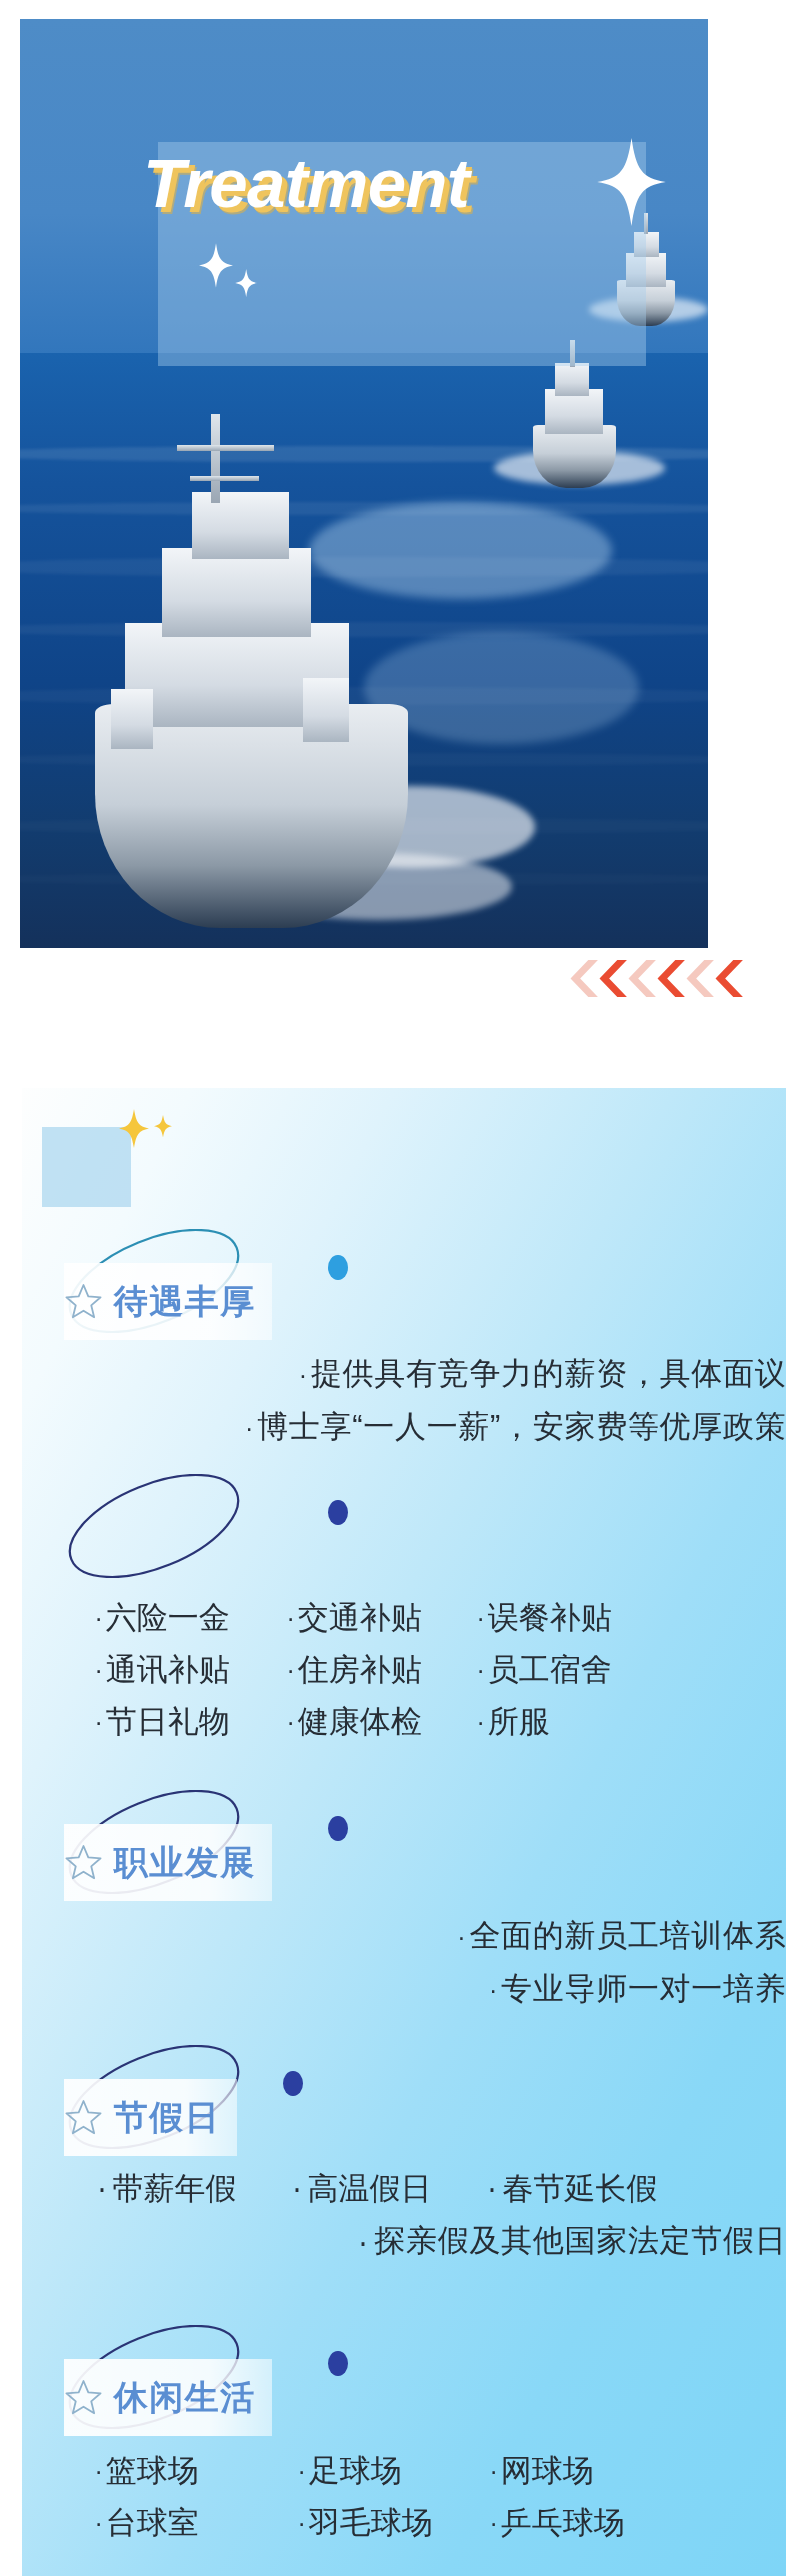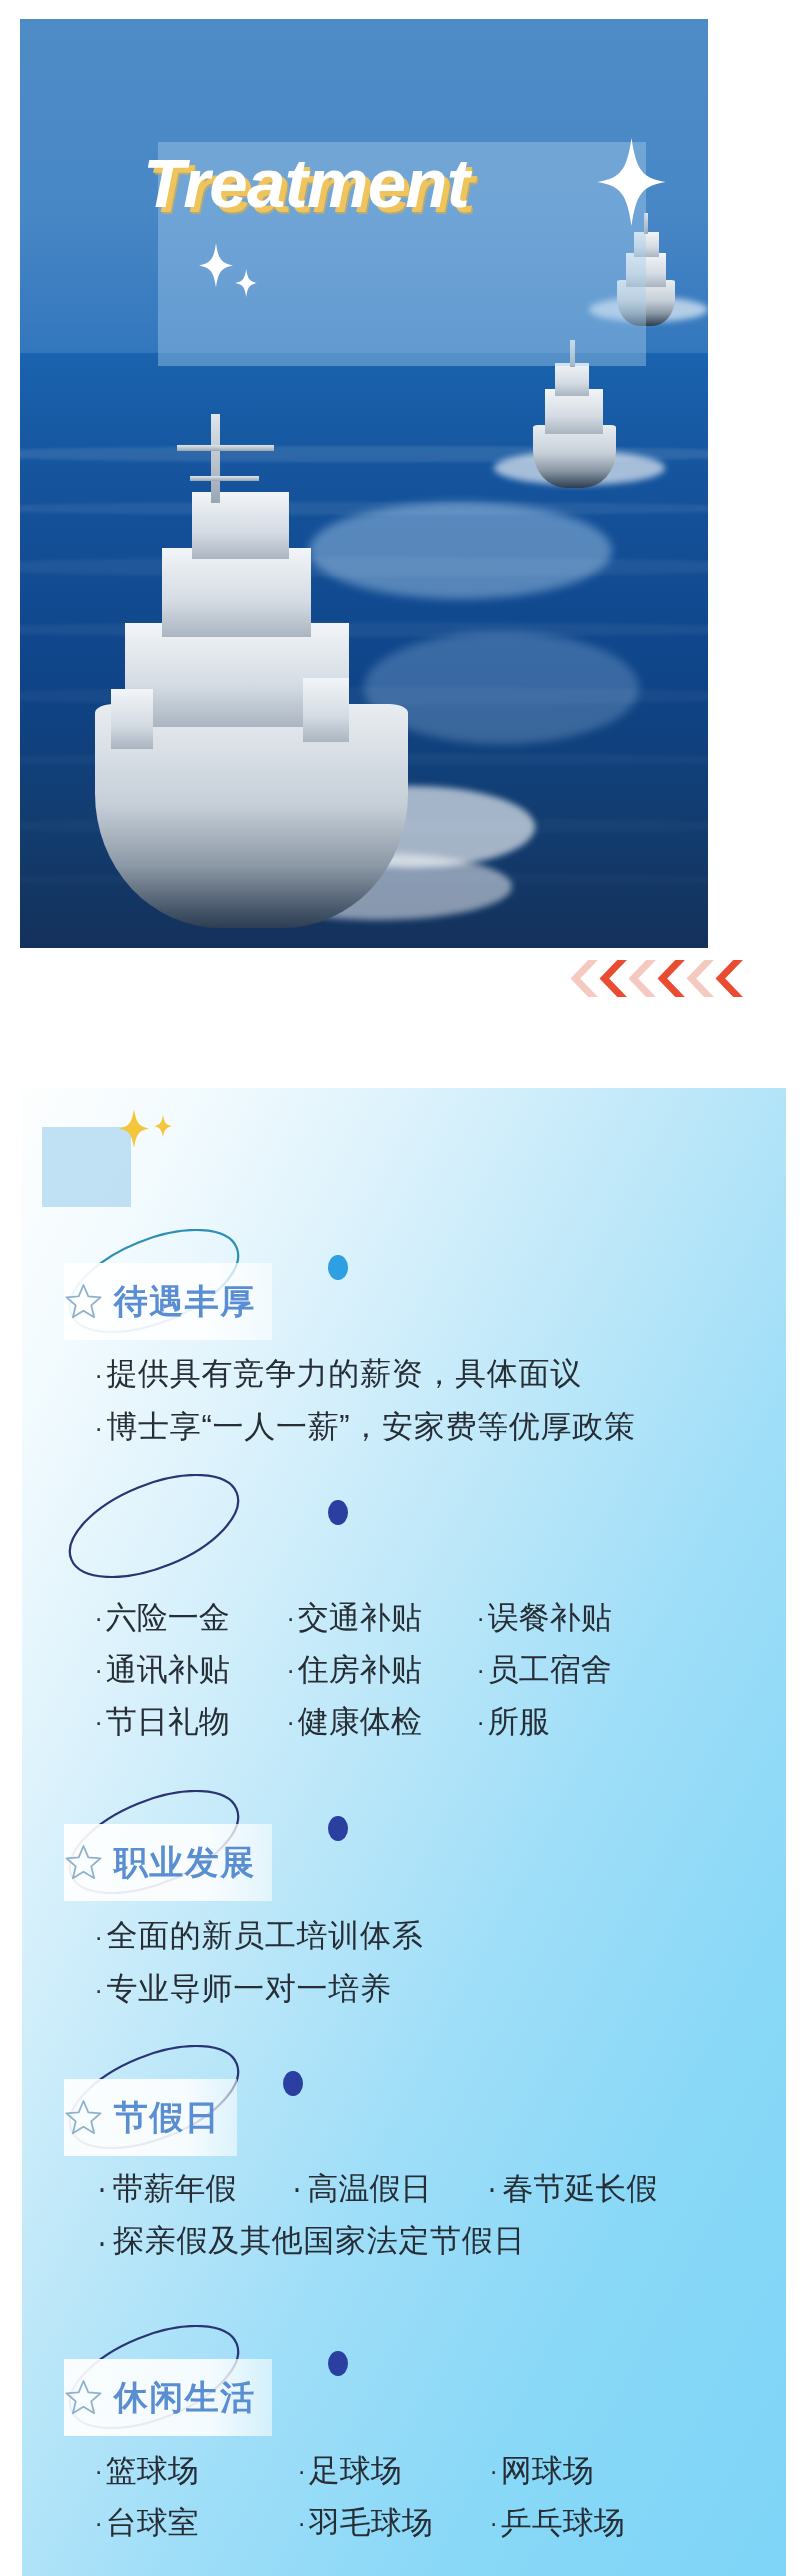--- a/index.html
+++ b/index.html
@@ -180,21 +180,21 @@
     color:#5a8ed2;
     white-space:nowrap;
   }
   .sec-dot {
     position:absolute;
     top:28px;
     width:19.4px; height:25px;
     border-radius:50%;
   }
 
-  .sec-body { position:relative; padding-left:72px; }
+  .sec-body { position:relative; padding-left:72px;text-align:right; }
   .bline {
     font-size:31px;
     line-height:51px;
     color:#262d35;
     letter-spacing:0.7px;
     white-space:nowrap;
   }
   .bline .dot { color:#262d35; margin-right:3px; font-size:25px; }
   .grid-row { display:flex; font-size:31px; line-height:52px; color:#262d35; white-space:nowrap; }
   .grid-row .cell { display:flex; }

